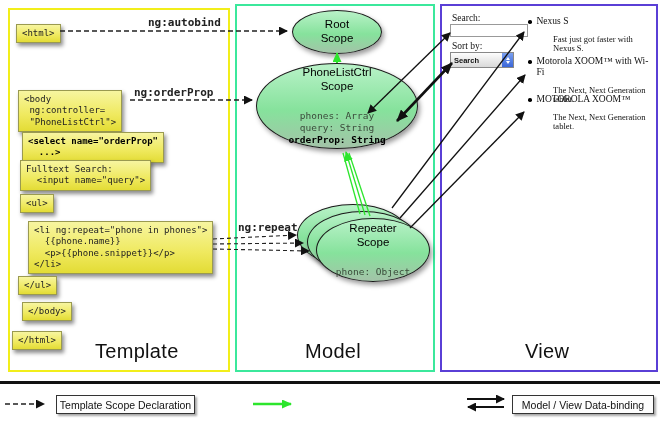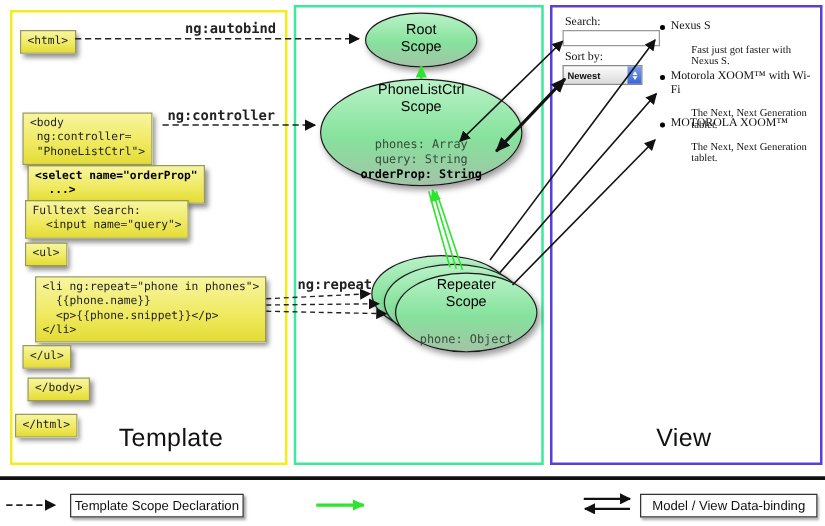--- a/index.html
+++ b/index.html
@@ -64,41 +64,42 @@
 </head>
 <body>
 
 <div class="canvas">
 
   <div class="col col-template"></div>
   <div class="col col-model"></div>
   <div class="col col-view"></div>
 
   <div class="col-label lbl-template">Template</div>
+  <div class="col-label lbl-model">Model</div>
   <div class="col-label lbl-view">View</div>
 
   <div class="codebox" style="left:16px;top:24px">&lt;html&gt;</div>
   <div class="codebox" style="left:18px;top:90px">&lt;body
  ng:controller=
  "PhoneListCtrl"&gt;</div>
   <div class="codebox bold" style="left:22px;top:132px">&lt;select name="orderProp"
   ...&gt;</div>
   <div class="codebox" style="left:20px;top:160px">Fulltext Search:
   &lt;input name="query"&gt;</div>
   <div class="codebox" style="left:20px;top:194px">&lt;ul&gt;</div>
   <div class="codebox" style="left:28px;top:221px">&lt;li ng:repeat="phone in phones"&gt;
   {{phone.name}}
   &lt;p&gt;{{phone.snippet}}&lt;/p&gt;
 &lt;/li&gt;</div>
   <div class="codebox" style="left:18px;top:276px">&lt;/ul&gt;</div>
   <div class="codebox" style="left:22px;top:302px">&lt;/body&gt;</div>
   <div class="codebox" style="left:12px;top:331px">&lt;/html&gt;</div>
 
   <div class="arrowlabel" style="left:148px;top:16px">ng:autobind</div>
-  <div class="arrowlabel" style="left:134px;top:86px">ng:controller</div>
+  <div class="arrowlabel" style="left:134px;top:86px">ng:orderProp</div>
   <div class="arrowlabel" style="left:238px;top:221px">ng:repeat</div>
 
   <div class="ellipse" style="left:292px;top:10px;width:88px;height:42px">
     <div class="etitle">Root
 Scope</div>
   </div>
 
   <div class="ellipse" style="left:256px;top:63px;width:160px;height:84px">
     <div class="etitle">PhoneListCtrl
 Scope</div>
@@ -112,21 +113,21 @@
   <div class="ellipse" style="left:316px;top:218px;width:112px;height:62px">
     <div class="etitle">Repeater
 Scope</div>
     <div class="eprops">phone: Object</div>
   </div>
 
   <div class="viewtext" style="left:452px;top:13px;font-size:9.5px">Search:</div>
   <input class="search-input" style="">
   <div class="viewtext" style="left:452px;top:41px;font-size:9.5px">Sort by:</div>
   <div class="dropdown">
-    <span class="ddtext">Newest</span>
+    <span class="ddtext">Search</span>
     <span class="stepper">
         <i class="up"></i>
         <i class="dn"></i>
       </span>
   </div>
 
   <div class="vitem" style="top:16px">
     <div class="trow">
         <span class="bullet"></span>
       <span class="viewtext vtitle" style="position:static">Nexus S</span>

